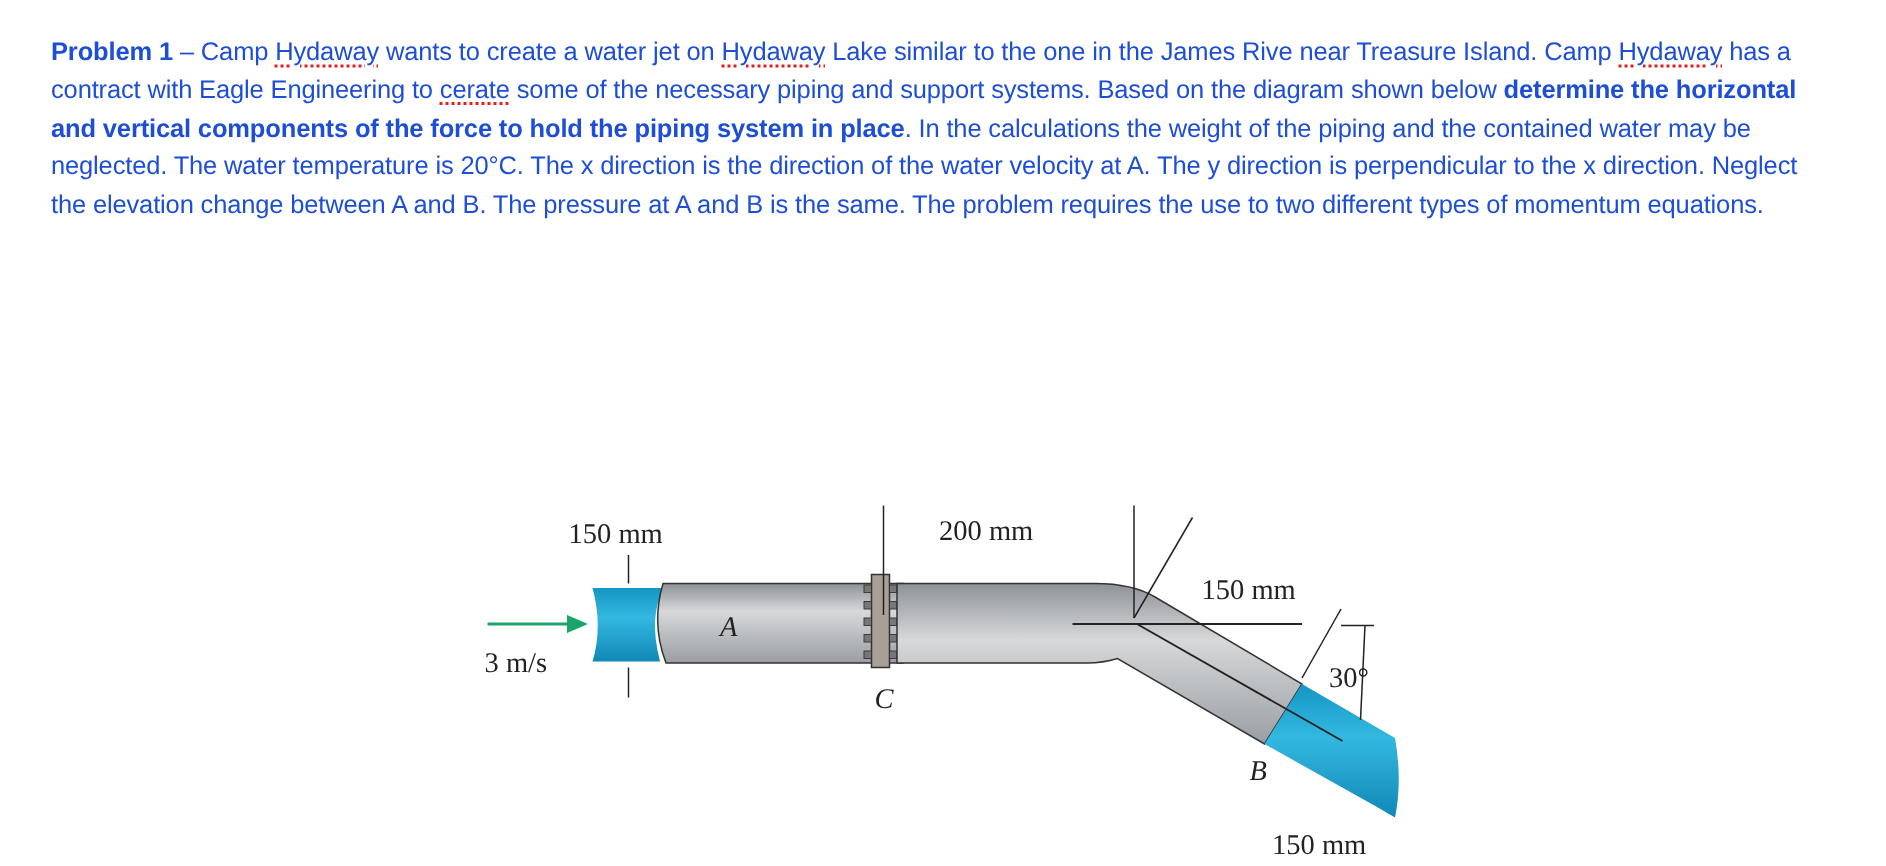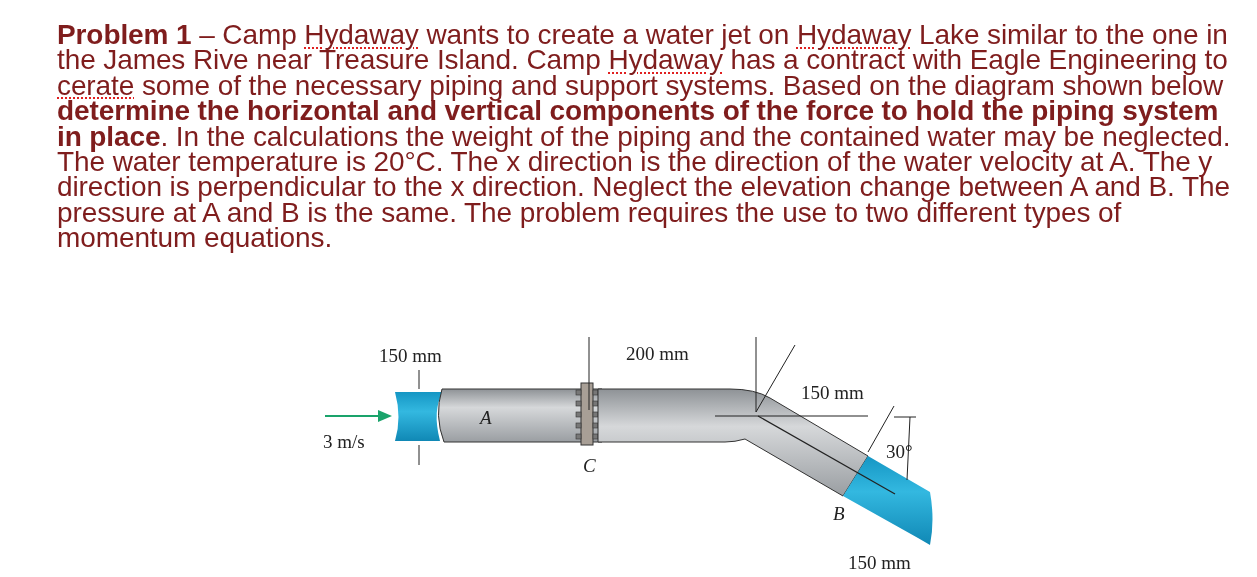--- a/index.html
+++ b/index.html
@@ -1,20 +1,20 @@
 <!DOCTYPE html>
 <html><head>
 <meta charset="utf-8">
 <style>
   html, body { margin:0; padding:0; background:#ffffff; }
   body { width:1257px; height:577px; position:relative; overflow:hidden; }
   .para {
-    position:absolute; left:57px; top:22px; width:1175px;
-    font-family:"Liberation Sans", sans-serif; font-size:28px; line-height:25.4px;
-    color:#7f1d1d; letter-spacing:-0.1px;
+    position:absolute; left:34px; top:22px; width:1175px;
+    font-family:"Liberation Sans", sans-serif; font-size:17px; line-height:25.4px;
+    color:#1d4ed8; letter-spacing:-0.1px;
   }
   .para b { font-weight:bold; }
   .sp { text-decoration: underline dotted #e02020; text-decoration-thickness:2px; text-underline-offset:3px; }
   .diagram { position:absolute; left:0; top:0; width:1257px; height:577px; }
   .lbl { font-family:"Liberation Serif", serif; font-size:19px; fill:#222; }
   .lbli { font-family:"Liberation Serif", serif; font-size:19px; font-style:italic; fill:#222; }
 </style>
 </head>
 <body>
 

